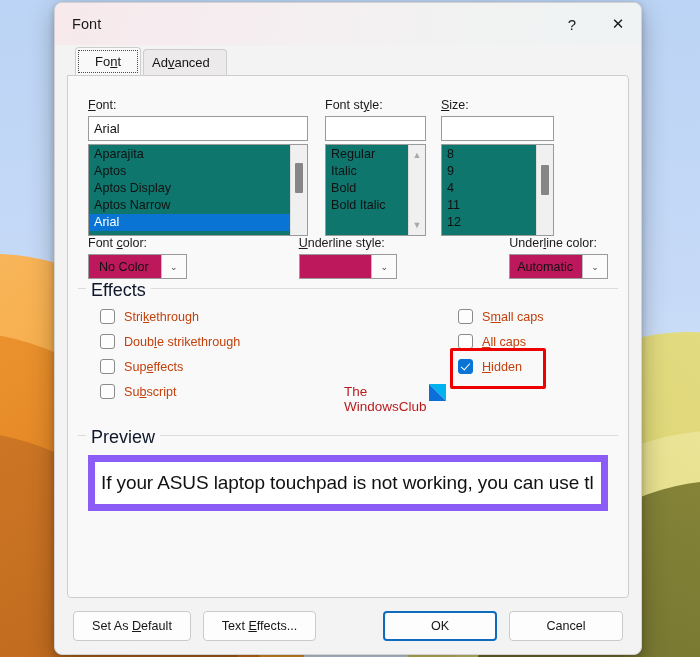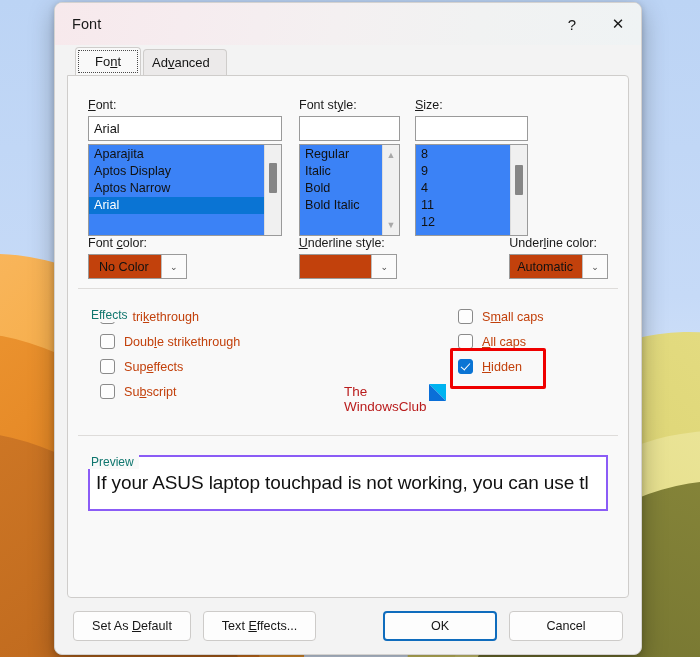--- a/index.html
+++ b/index.html
@@ -176,21 +176,21 @@
     background: #ffffff;
     border: 1px solid #9a9a9a;
     box-sizing: border-box;
     display: flex;
     align-items: center;
     padding-left: 5px;
     font-size: 12.8px;
     color: #111;
   }
   .listbox {
-    background: #3b82f6;
+    background: #0f766e;
     border: 1px solid #9a9a9a;
     box-sizing: border-box;
     margin-top: 3px;
     display: flex;
     position: relative;
     overflow: hidden;
   }
   .list-items {
     flex: 1 1 auto;
     padding: 1px 0 0 0;
@@ -243,21 +243,21 @@
   .combo-row {
     position: absolute;
     top: 160px;
     left: 20px;
     right: 20px;
     display: flex;
     gap: 48px;
   }
   .combo {
     height: 25px;
-    background: #c2410c;
+    background: #be185d;
     border: 1px solid #9a9a9a;
     box-sizing: border-box;
     display: flex;
     align-items: center;
     position: relative;
   }
   .combo-val {
     flex: 1 1 auto;
     text-align: center;
     font-size: 12.6px;
@@ -282,24 +282,23 @@
     position: absolute;
     left: 10px;
     right: 10px;
   }
   .gb-title {
     position: absolute;
     top: -8px;
     left: 8px;
     background: #f9f9f9;
     padding: 0 5px;
-    font-size: 12px;
-    color: #0f766e;
+    font-size: 18px;
+    color: #0f172a;
     z-index: 2;
-    margin-top: 28px;
   }
   .gb-line {
     position: absolute;
     top: 0;
     left: 0; right: 0;
     height: 1px;
     background: #dedcda;
   }
 
   
@@ -367,21 +366,21 @@
     width: 17px;
     height: 17px;
     margin-left: 2px;
     align-self: flex-start;
   }
 
   
   .preview-box {
     position: absolute;
     background: #ffffff;
-    border: 2px solid #8b5cf6;
+    border: 7px solid #8b5cf6;
     box-sizing: border-box;
     display: flex;
     align-items: center;
     overflow: hidden;
     white-space: nowrap;
   }
   .preview-text {
     font-size: 19px;
     color: #111;
     padding-left: 6px;
@@ -449,26 +448,27 @@
       </div>
       <div class="tab">
         <span><span>Ad</span><u class="acc">v</u><span>anced</span></span>
       </div>
     </div>
 
     <div class="panel">
 
       <div class="field-row">
 
-        <div class="fgroup" style="width:194px">
+        <div class="fgroup" style="width:220px">
           <span class="lbl"><span></span><u class="acc">F</u><span>ont:</span></span>
           <div class="tbox">Arial</div>
           <div class="listbox" style="height:92px">
             <div class="list-items">
               <div class="litem">Aparajita</div>
+              <div class="litem">Aptos</div>
               <div class="litem">Aptos Display</div>
               <div class="litem">Aptos Narrow</div>
               <div class="litem sel">Arial</div>
             </div>
             <div class="sbar">
               <div class="sthumb" style="top:18px;height:30px"></div>
             </div>
           </div>
         </div>
 

